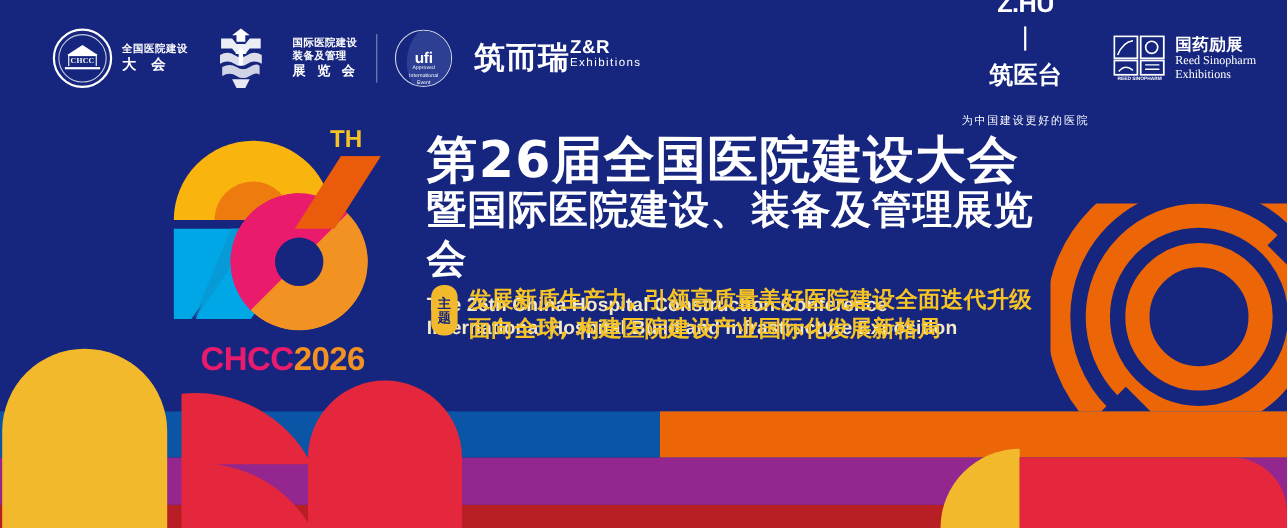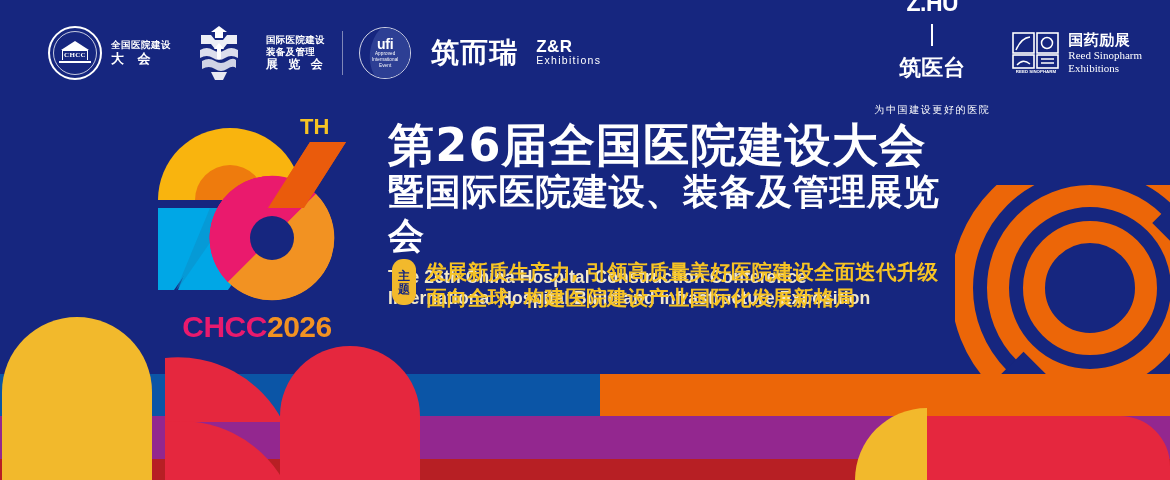--- a/index.html
+++ b/index.html
@@ -65,29 +65,29 @@
   .flake svg { display:block; }
   .expo-label { color: #fff; line-height: 1.22; }
   .expo-label .l1 { font-size: 9.5px; letter-spacing: .3px; font-weight: 700; }
   .expo-label .l2 { font-size: 9.5px; letter-spacing: .3px; font-weight: 700; }
   .expo-label .l3 { font-size: 12px; letter-spacing: 3.5px; font-weight: 700; }
 
   .divider-v { width: 1px; height: 44px; background: rgba(255,255,255,.45); margin: 0 16px; }
 
   
   .ufi { width: 52px; height: 52px; border: 1.5px solid rgba(255,255,255,.8); border-radius: 50%;
-    position: relative; overflow: hidden; display:flex; align-items:center; justify-content:center; }
+    position: relative; overflow: hidden; display:flex; align-items:flex-end; justify-content:center; }
   .ufi .wedge { position: absolute; right: -6px; top: -6px; width: 46px; height: 64px;
     background: #2d3f94; border-radius: 50% 0 0 50%; transform: rotate(8deg); }
   .ufi .ufi-in { position: relative; text-align: center; color: #fff; }
   .ufi .ufi-top { font-size: 14px; font-weight: 700; line-height: 1; letter-spacing: -.3px; }
   .ufi .ufi-sub { font-size: 4.6px; line-height: 1.35; letter-spacing: .1px; }
 
   
-  .zr { display: flex; align-items: center; gap: 18px; margin-left: 20px; }
+  .zr { display: flex; align-items: flex-start; gap: 0; margin-left: 20px; }
   .zr .cn { font-size: 28px; font-weight: 700; color: #fff; letter-spacing: 1px;
             font-family: "DejaVu Sans", "Liberation Sans", sans-serif; }
   .zr .en { color: #fff; line-height: 1.05; padding-bottom: 2px; }
   .zr .en .e1 { font-size: 17px; font-weight: 700; letter-spacing: .5px; }
   .zr .en .e2 { font-size: 10.5px; letter-spacing: 1.3px; }
 
   
   .zhu { text-align: center; color: #fff; }
   .zhu-row { display: flex; align-items: center; justify-content: center; gap: 7px; flex-direction: column; }
   .zhu-row .zm { font-size: 23px; font-weight: 700; letter-spacing: -.5px;

